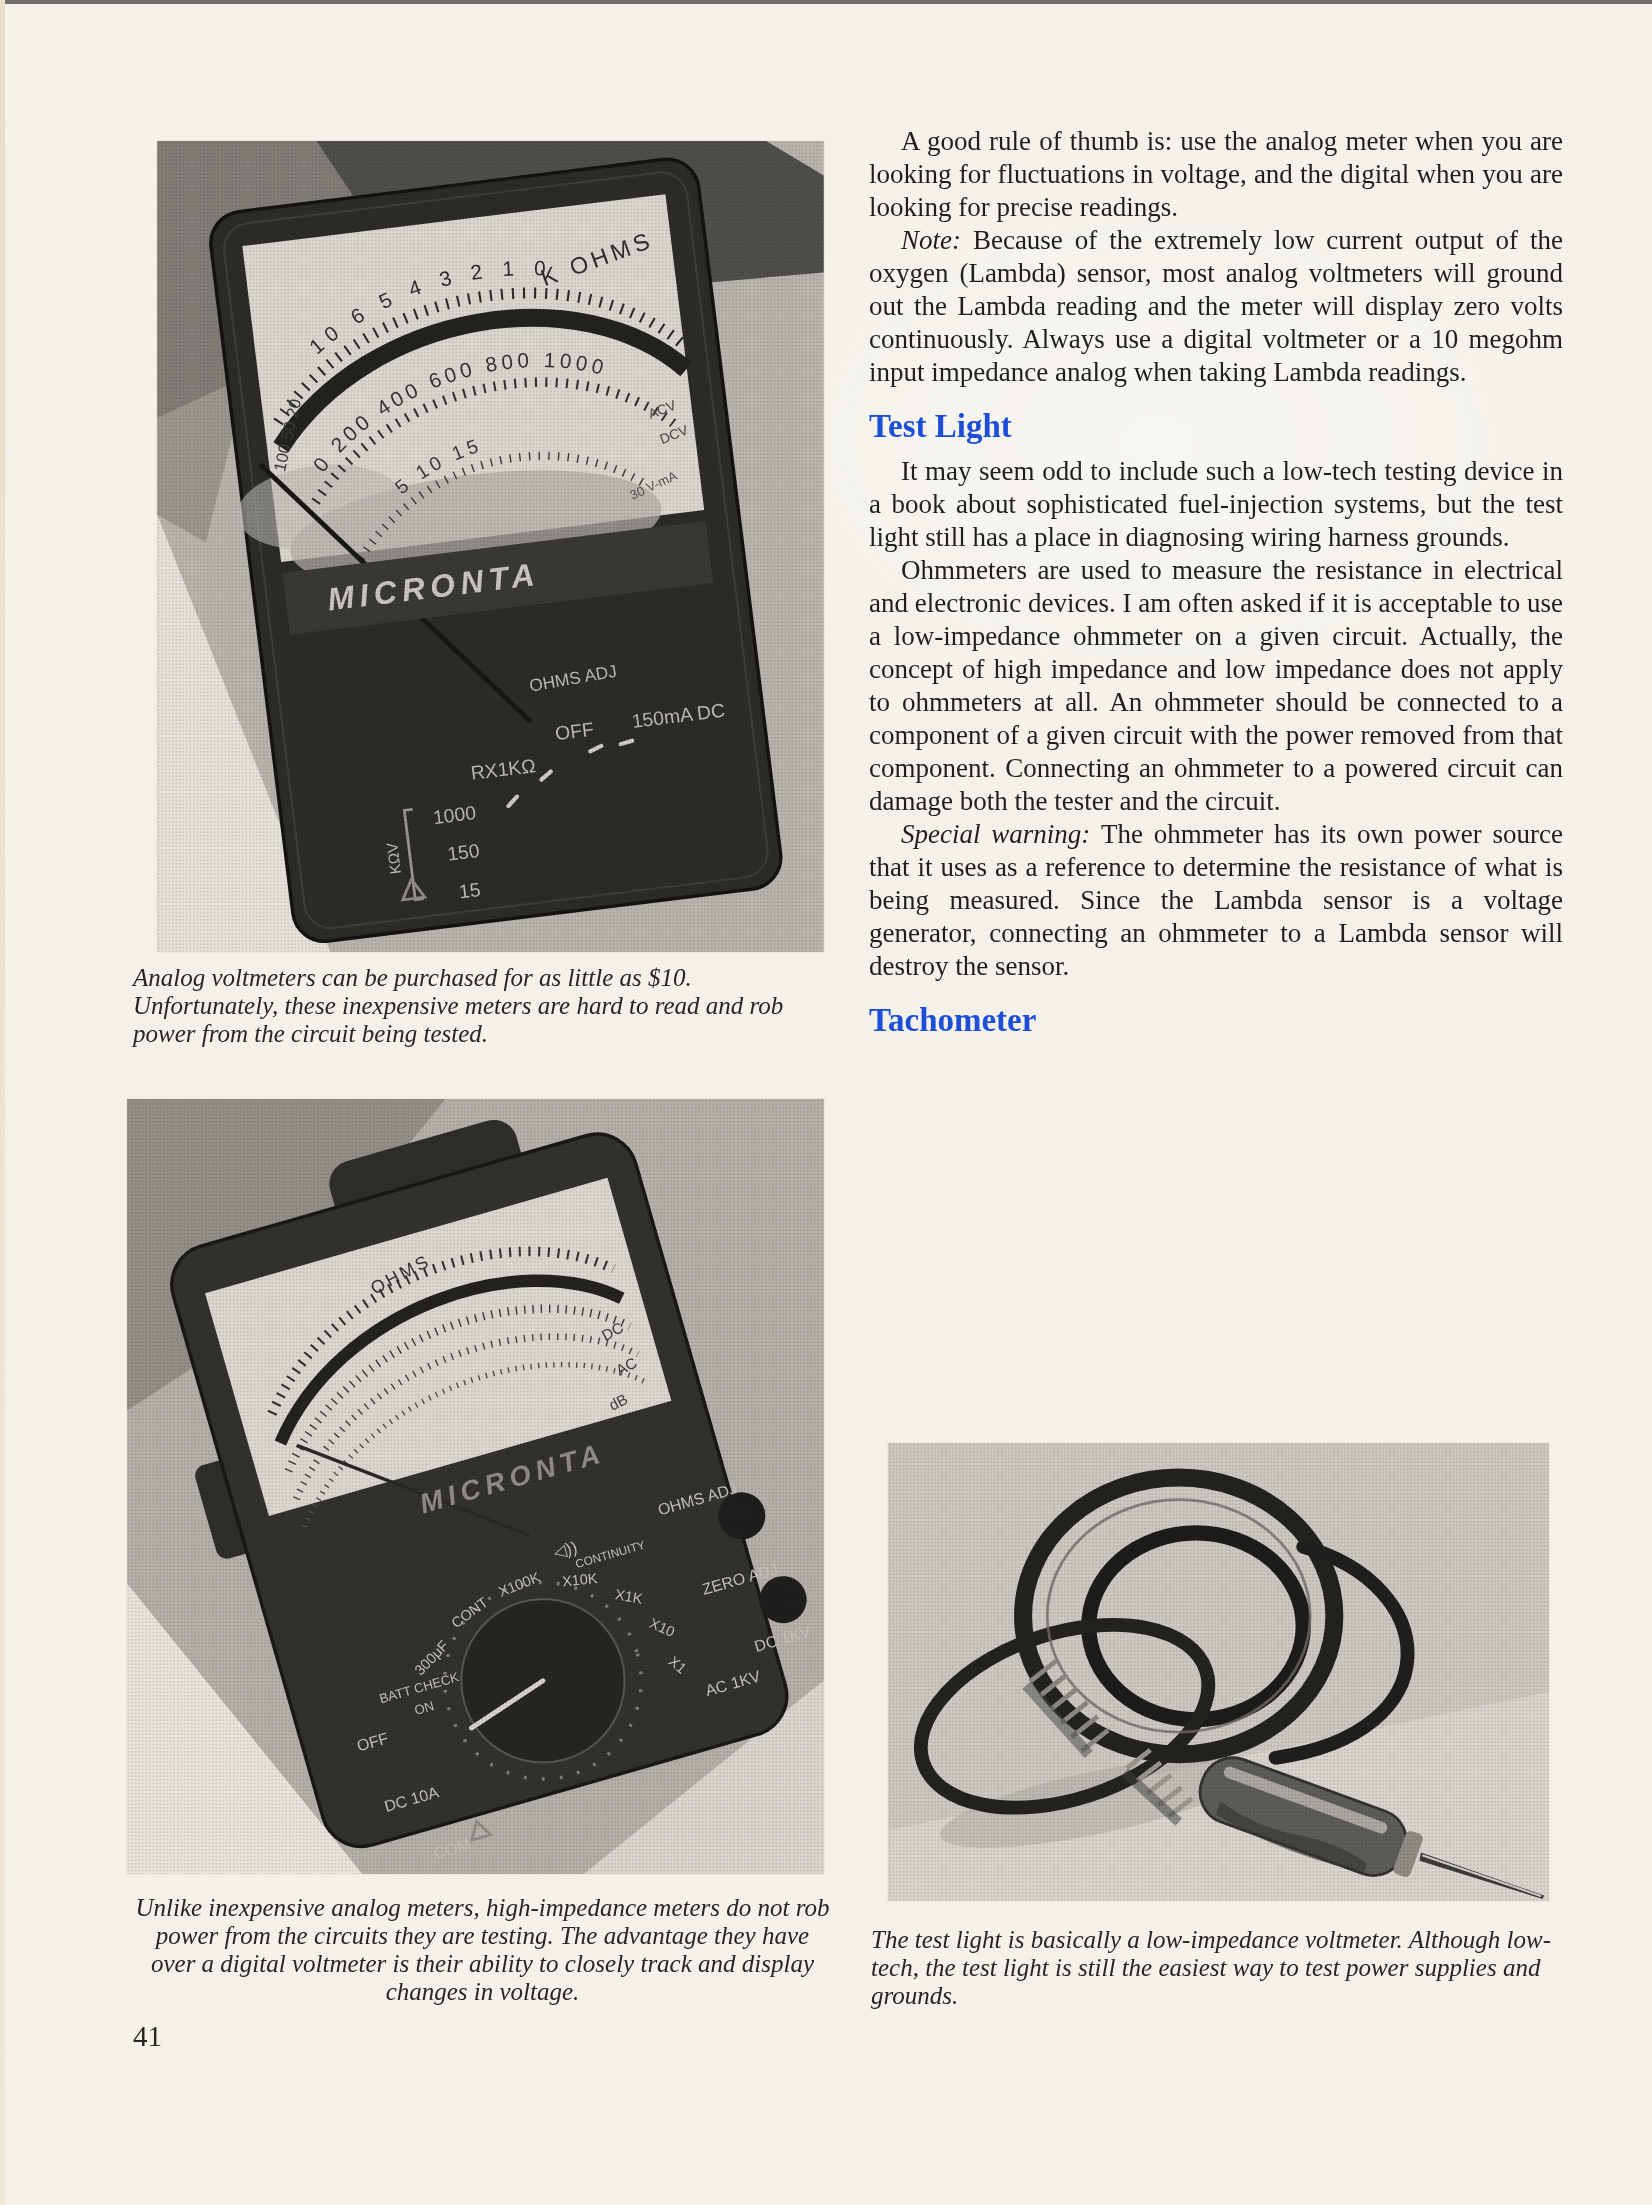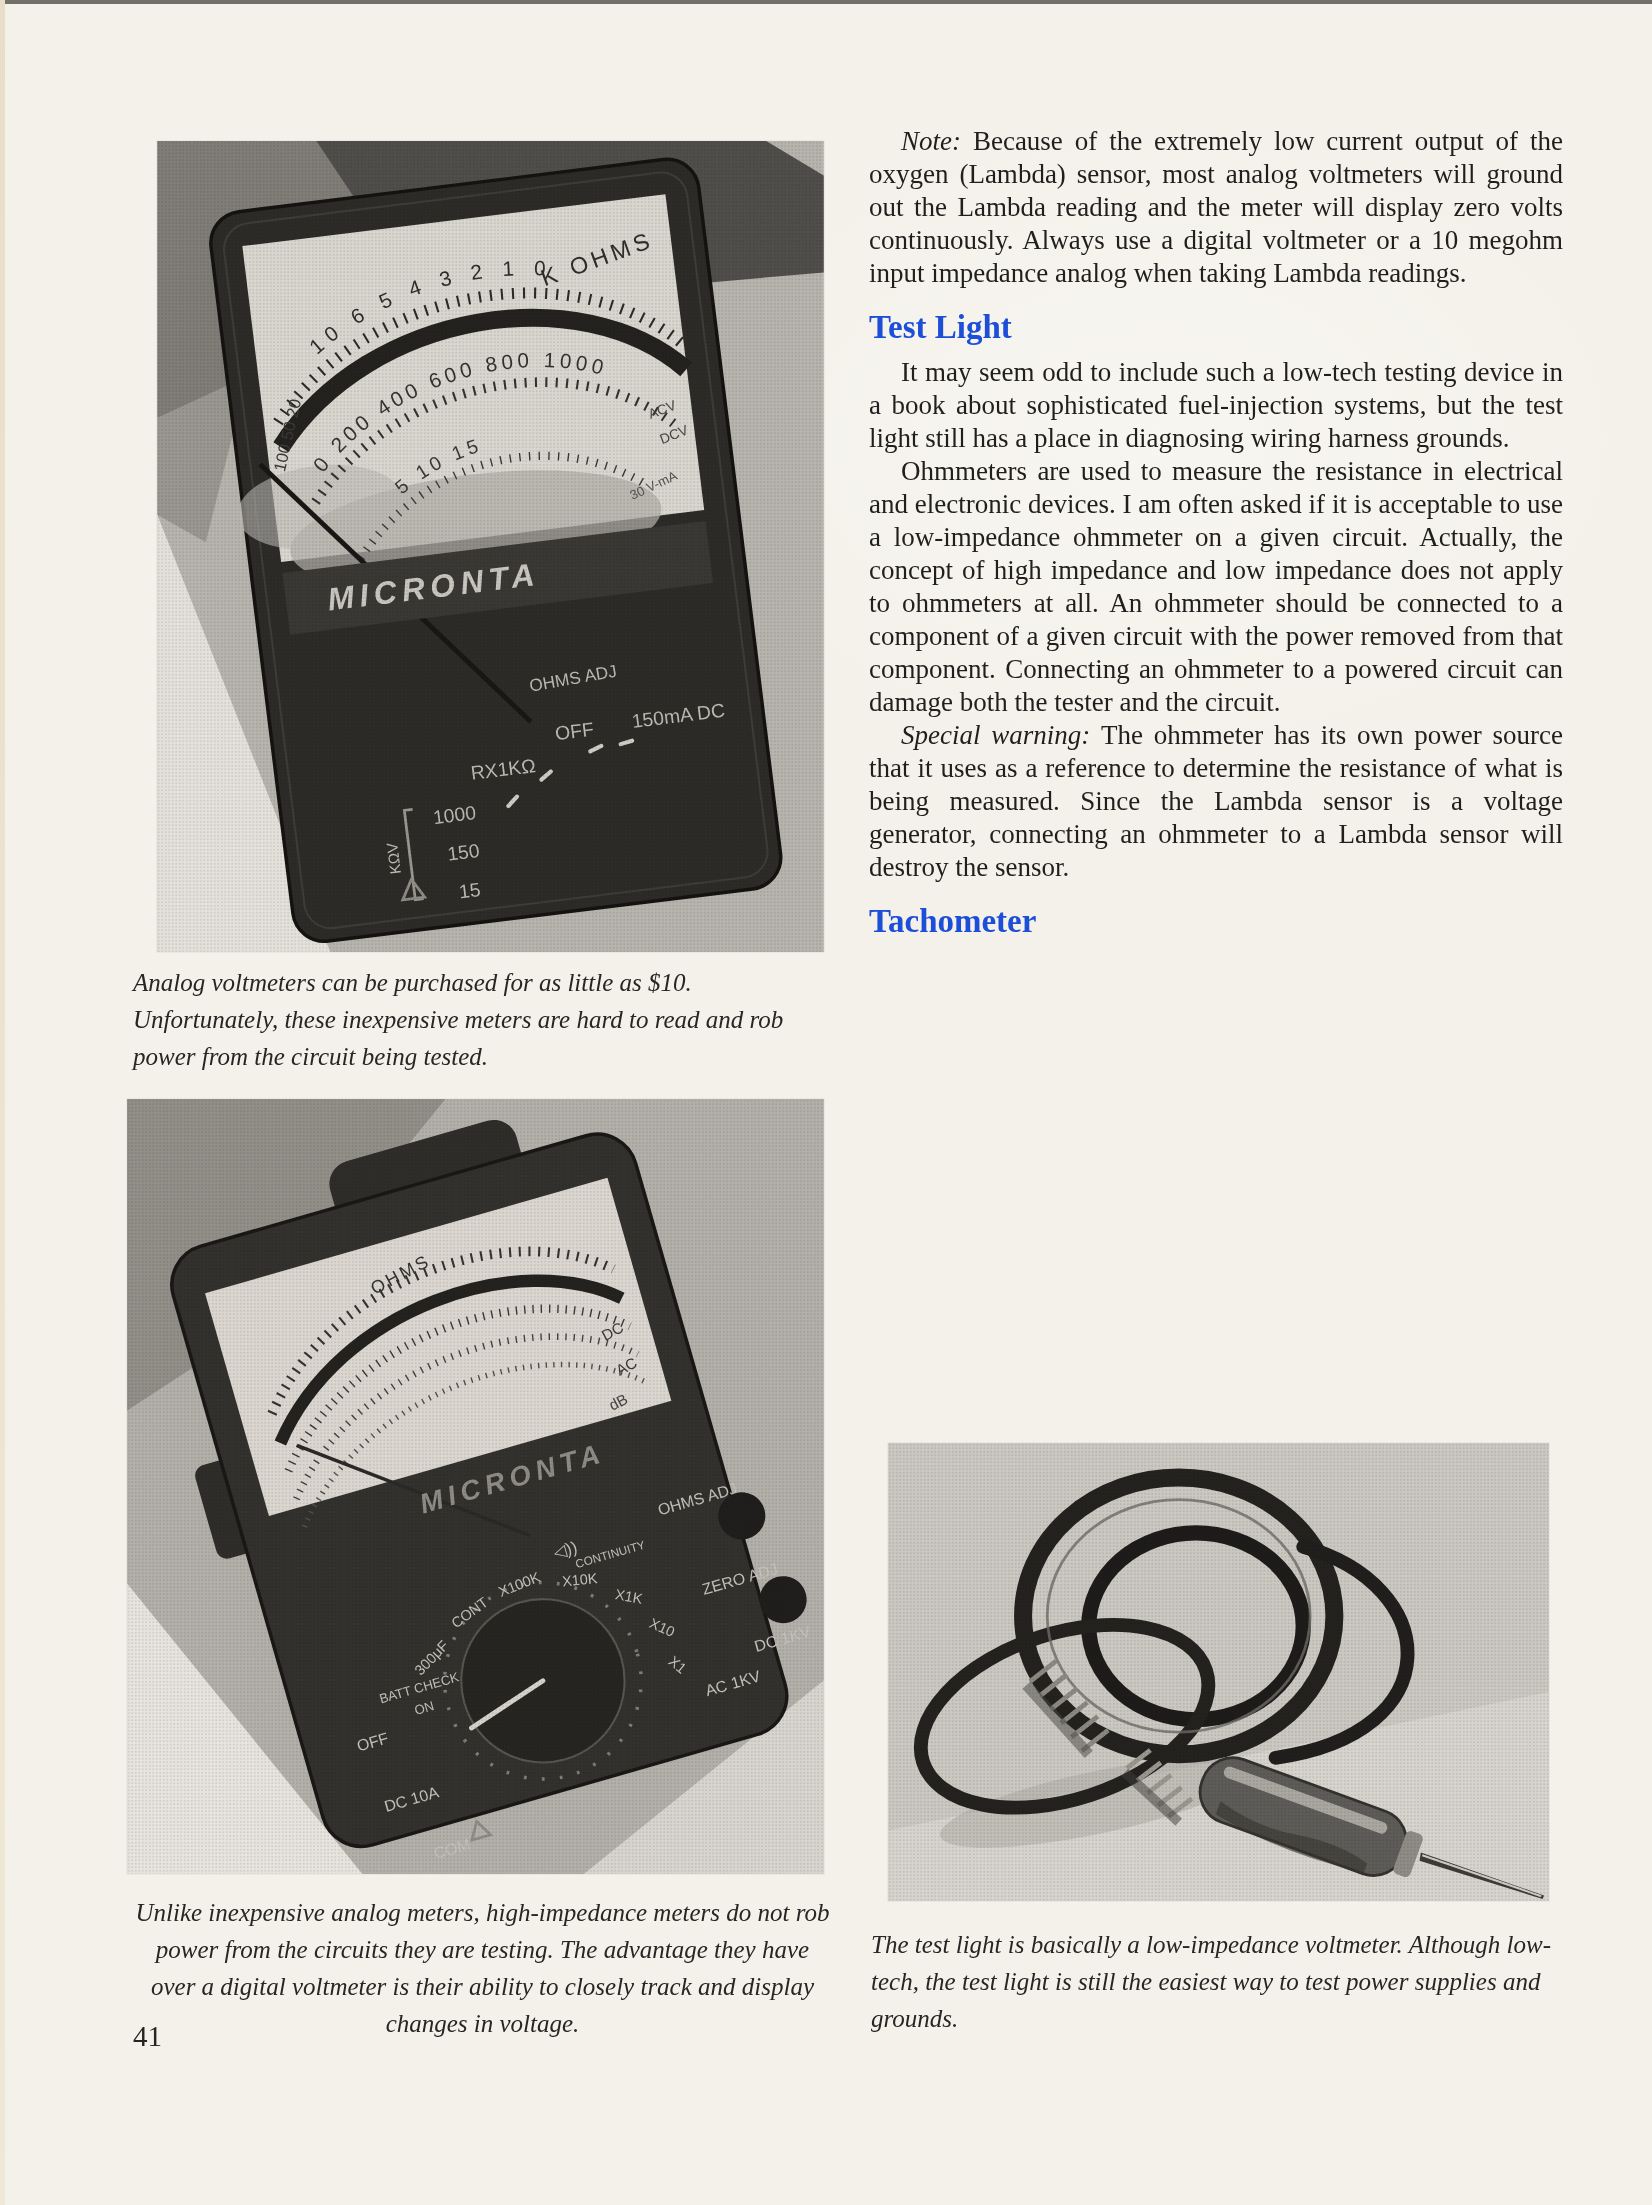--- a/index.html
+++ b/index.html
@@ -14,21 +14,21 @@
   .edge-left{position:absolute;top:0;left:0;width:4.8px;height:2205px;background:linear-gradient(180deg,#e9dfc8,#efe8d6);}
   .paper-grain{position:absolute;inset:0;pointer-events:none;
     background:radial-gradient(831px 554px at 70% 20%, rgba(255,255,255,.35), rgba(0,0,0,0) 60%);}
 
   .photo{position:absolute;overflow:hidden;box-shadow:0 0 0 0.7px rgba(0,0,0,.05);}
   .photo svg{display:block;width:100%;height:100%;}
   .dots{position:absolute;inset:0;pointer-events:none;
     background-image:radial-gradient(rgba(20,20,20,.10) 0.7px, transparent 0.9px);
     background-size:3.5px 3.5px;mix-blend-mode:multiply;}
 
-  .caption{position:absolute;font-style:italic;font-size:25px;line-height:37px;color:#272624;}
+  .caption{position:absolute;font-style:italic;font-size:25px;line-height:28px;color:#272624;}
   #caption-analog{left:133px;top:964px;width:692px;}
   #caption-impedance{left:133px;top:1894px;width:699px;text-align:center;}
   #caption-testlight{left:871px;top:1926px;width:692px;}
 
   .pageno{position:absolute;left:133px;top:2020px;font-size:29px;color:#26251f;}
 
   .col{position:absolute;left:869px;top:125px;width:694px;
        font-size:27px;line-height:33px;text-align:justify;color:#201f1d;}
   .col p{margin:0;text-indent:32px;}
   .col h2{font-size:33px;line-height:37px;margin:19.4px 0 9.7px 0;font-weight:bold;color:#1d4ed8;text-indent:0;}
@@ -176,20 +176,21 @@
     </g>
   </svg>
   <div class="dots"></div>
 </div>
 
 <div class="caption" id="caption-impedance">Unlike inexpensive analog meters, high-impedance meters do not rob power from the circuits they are testing. The advantage they have over a digital voltmeter is their ability to closely track and display changes in voltage.</div>
 
 <div class="pageno">41</div>
 
 <div class="col">
+  <p><span>A good rule of thumb is: use the analog meter when you are looking for fluctuations in voltage, and the digital when you are looking for precise readings.</span></p>
   <p><span class="lead-italic">Note: </span><span>Because of the extremely low current output of the oxygen (Lambda) sensor, most analog voltmeters will ground out the Lambda reading and the meter will display zero volts continuously. Always use a digital voltmeter or a 10 megohm input impedance analog when taking Lambda readings.</span></p>
 
   <h2>Test Light</h2>
   <p><span>It may seem odd to include such a low-tech testing device in a book about sophisticated fuel-injection systems, but the test light still has a place in diagnosing wiring harness grounds.</span></p>
 
   <p><span>Ohmmeters are used to measure the resistance in electrical and electronic devices. I am often asked if it is acceptable to use a low-impedance ohmmeter on a given circuit. Actually, the concept of high impedance and low impedance does not apply to ohmmeters at all. An ohmmeter should be connected to a component of a given circuit with the power removed from that component. Connecting an ohmmeter to a powered circuit can damage both the tester and the circuit.</span></p>
   <p><span class="lead-italic">Special warning: </span><span>The ohmmeter has its own power source that it uses as a reference to determine the resistance of what is being measured. Since the Lambda sensor is a voltage generator, connecting an ohmmeter to a Lambda sensor will destroy the sensor.</span></p>
 
   <h2>Tachometer</h2>
 </div>

